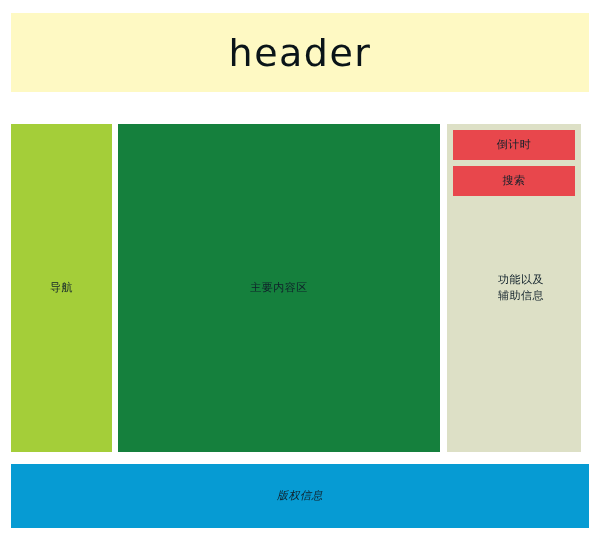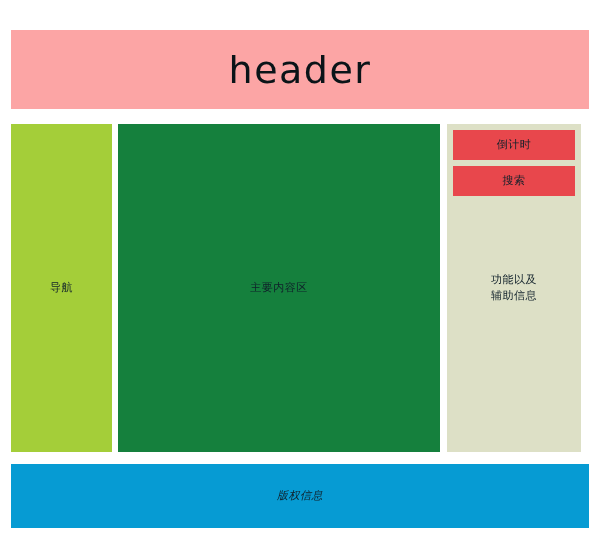--- a/index.html
+++ b/index.html
@@ -40,22 +40,21 @@
     font-weight: 400;
     white-space: pre-line;
   }
 
   
   #header-block {
     left: 11px;
     top: 13px;
     width: 578px;
     height: 79px;
-    background: #fca5a5;
-    margin-top: 17px;
+    background: #fef9c3;
   }
   #header-title {
     font-family: "DejaVu Sans", "Liberation Sans", sans-serif;
     font-size: 38px;
     font-weight: 400;
     color: #0a1418;
     letter-spacing: 1.5px;
     line-height: 1;
   }
 
@@ -103,20 +102,21 @@
   #aside-info {
     position: absolute;
     left: 0;
     top: 0;
     width: 134px;
     height: 328px;
     display: flex;
     align-items: center;
     justify-content: center;
     text-align: center;
+    padding-left: 7px;
   }
 
   
   #footer-block {
     left: 11px;
     top: 464px;
     width: 578px;
     height: 64px;
     background: #069bd3;
     font-style: italic;

